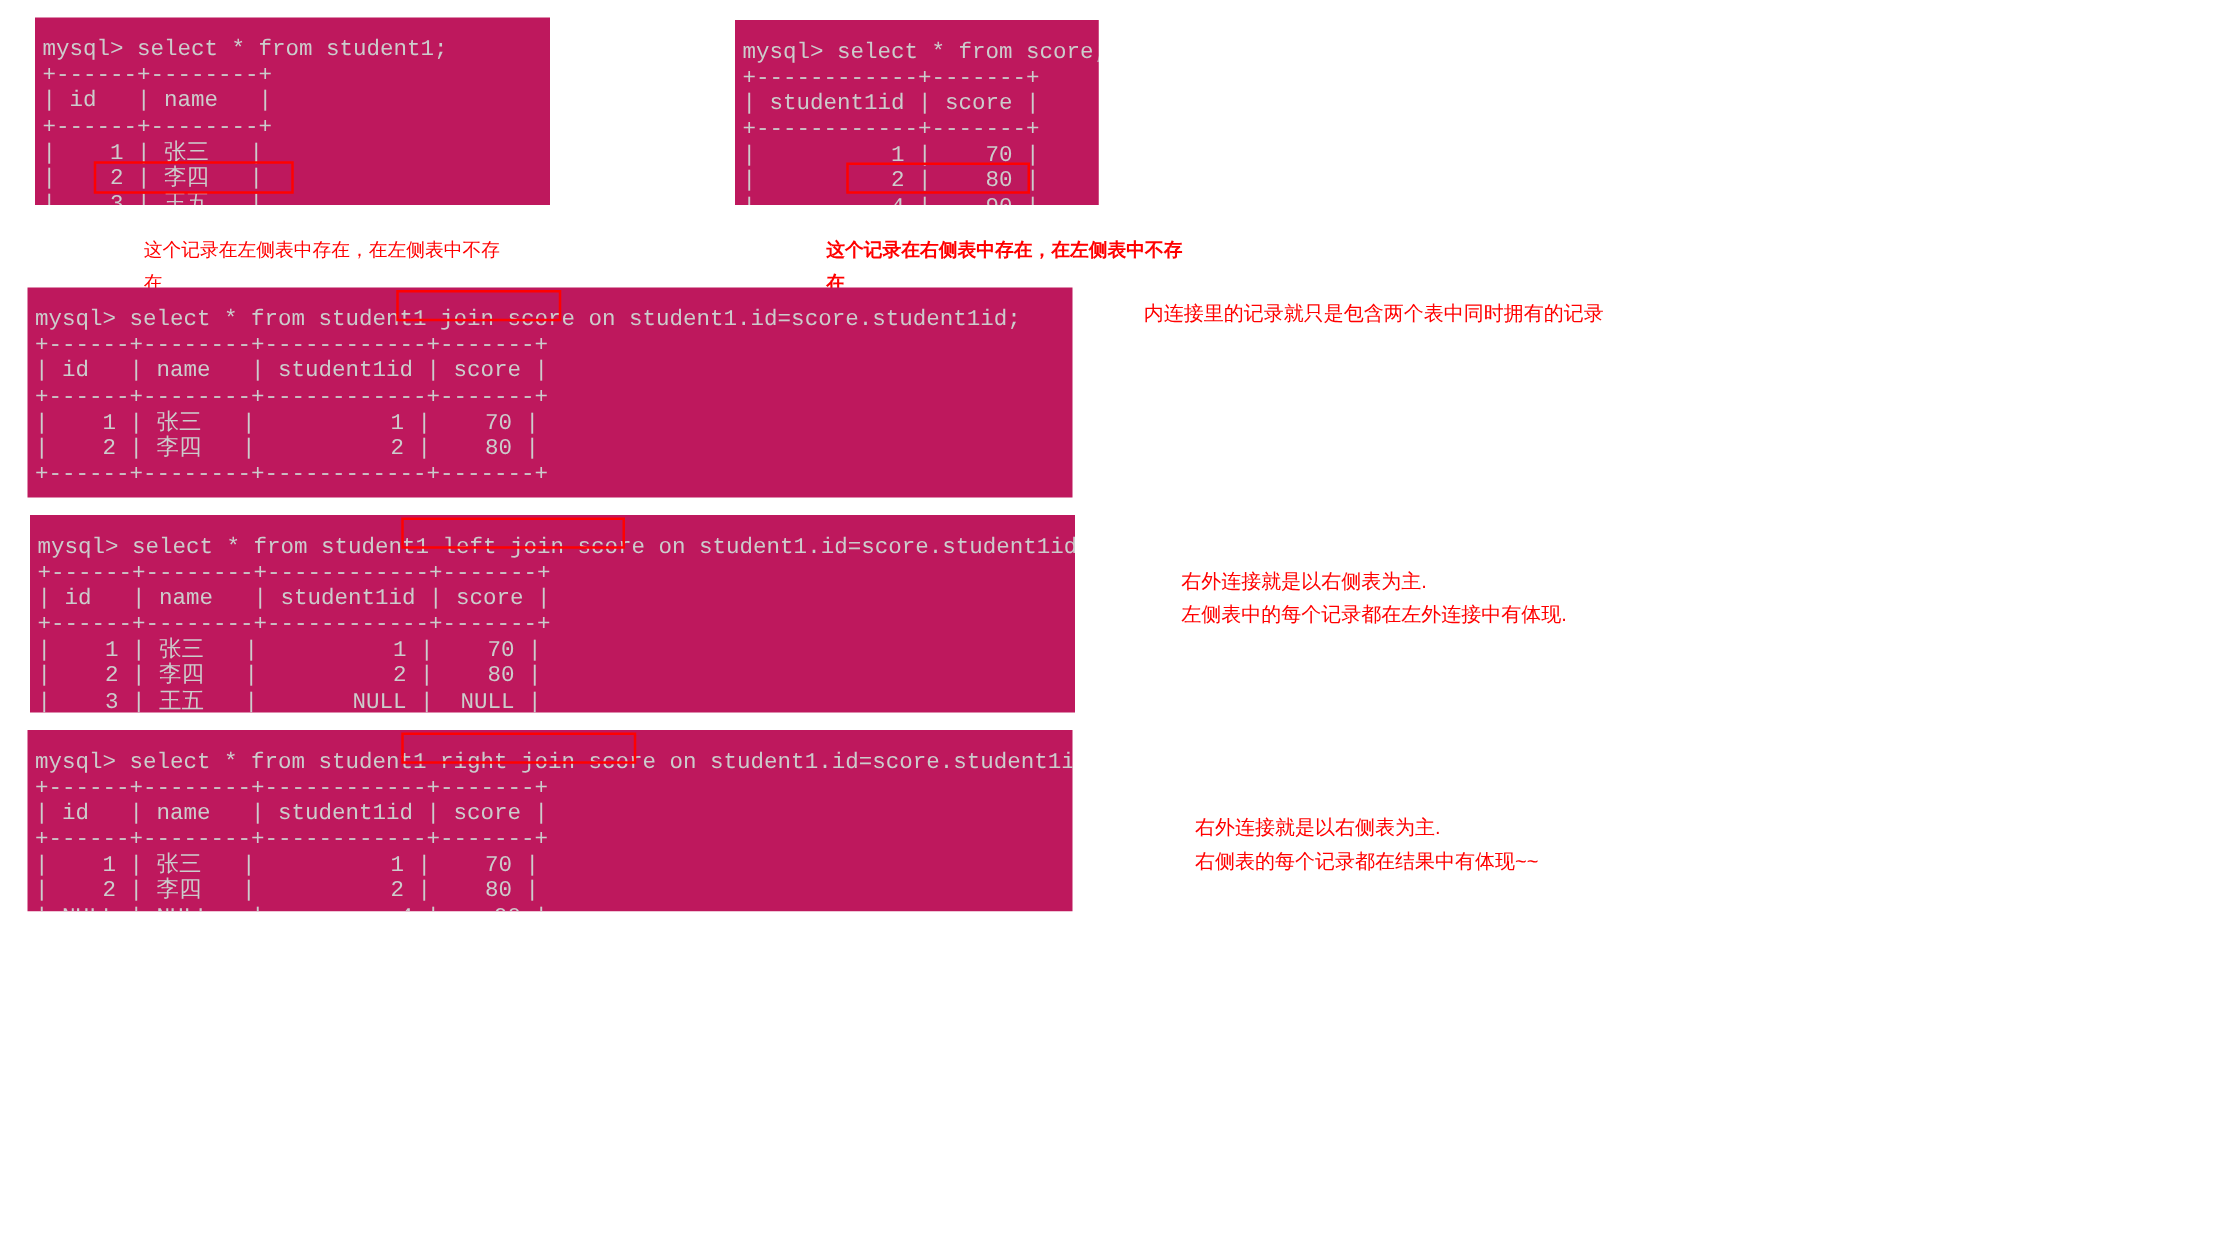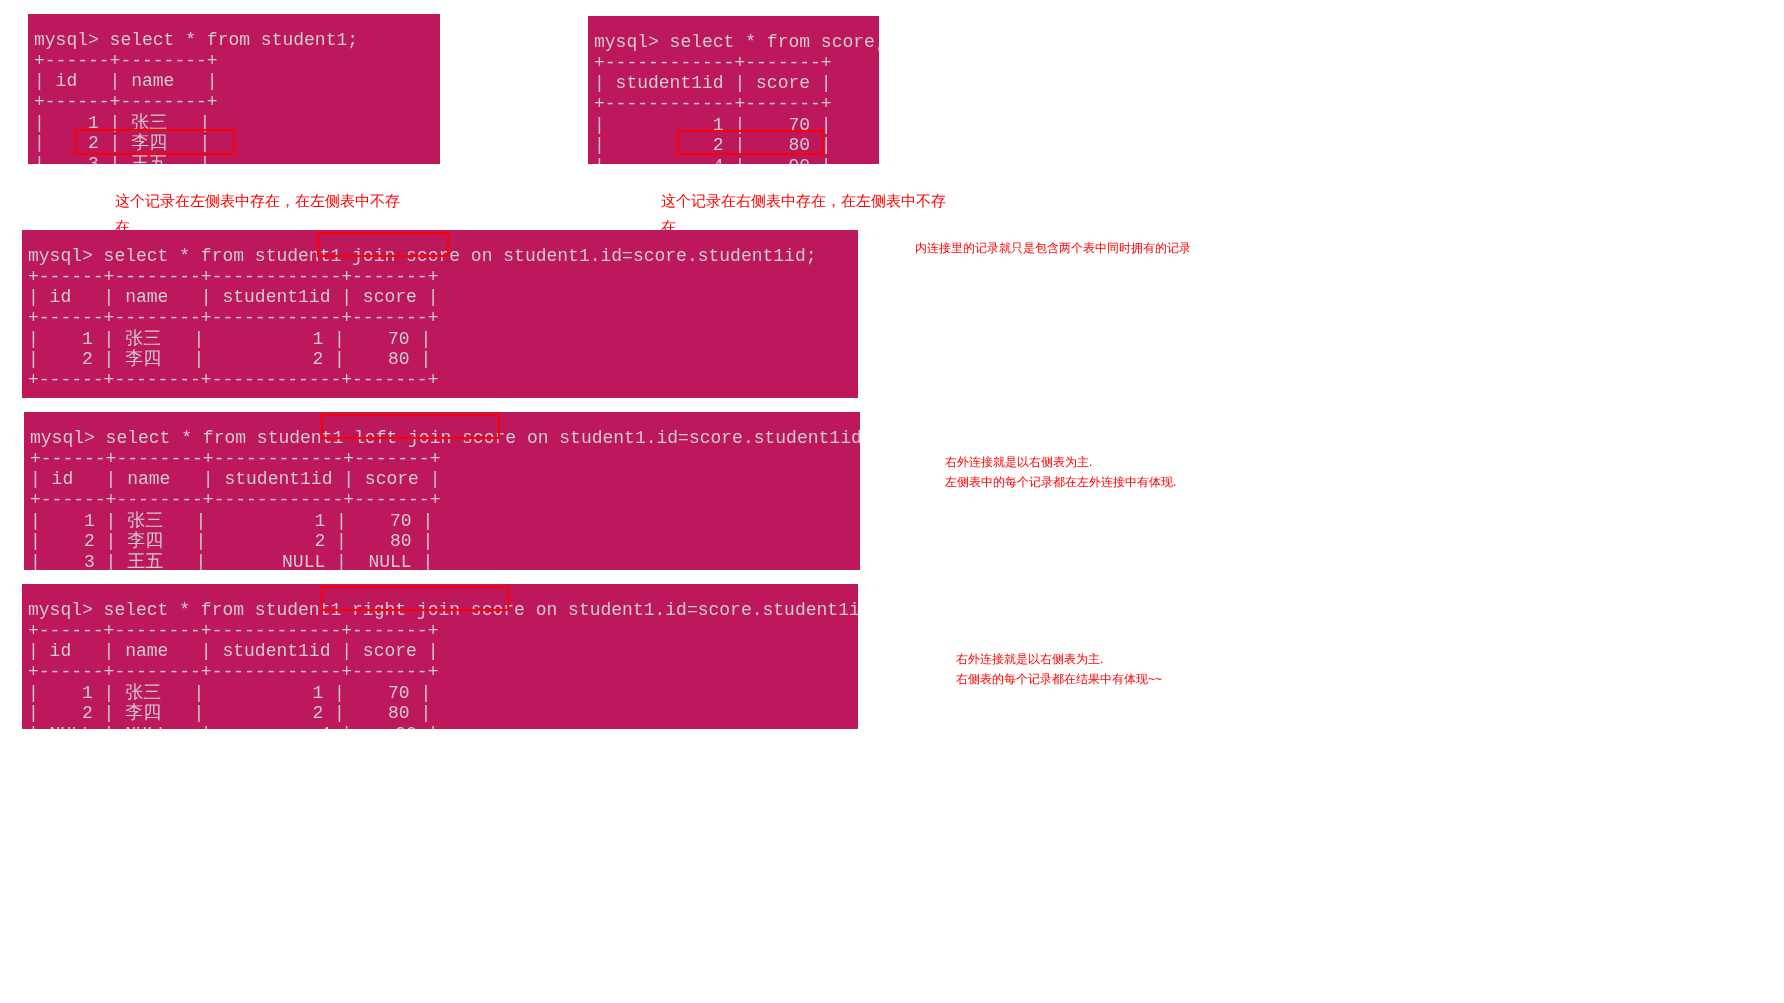--- a/index.html
+++ b/index.html
@@ -23,21 +23,21 @@
     }
     .redbox {
       position: absolute;
       border: 2px solid #ff0000;
       background: transparent;
       pointer-events: none;
     }
     .annotation {
       position: absolute;
       color: #ff0000;
-      font-size: 12px;
+      font-size: 16px;
       line-height: 1.7;
       white-space: pre-line;
     }
     .small-ann { font-size: 15px; }
   </style>
 </head>
 <body>
 
 <div class="terminal" style="left:28px; top:14px; width:412px; height:150px;">mysql&gt; select * from student1;
 +------+--------+
@@ -54,21 +54,21 @@
 | student1id | score |
 +------------+-------+
 |          1 |    70 |
 |          2 |    80 |
 |          4 |    90 |
 +------------+-------+</div>
 <div class="redbox" style="left:677px; top:130px; width:147px; height:25px;"></div>
 
 <div class="annotation small-ann" style="left:115px; top:188px; width:360px;">这个记录在左侧表中存在，在左侧表中不存
 在</div>
-<div class="annotation small-ann" style="left:661px; top:188px; width:360px;">这个记录在右侧表中存在，在左侧表中不存
+<div class="annotation small-ann" style="left:661px; top:188px; width:360px;font-weight:bold;">这个记录在右侧表中存在，在左侧表中不存
 在</div>
 
 <div class="terminal" style="left:22px; top:230px; width:836px; height:168px;">mysql&gt; select * from student1 join score on student1.id=score.student1id;
 +------+--------+------------+-------+
 | id   | name   | student1id | score |
 +------+--------+------------+-------+
 |    1 | 张三   |          1 |    70 |
 |    2 | 李四   |          2 |    80 |
 +------+--------+------------+-------+</div>
 <div class="redbox" style="left:317px; top:232px; width:132px; height:25px;"></div>

